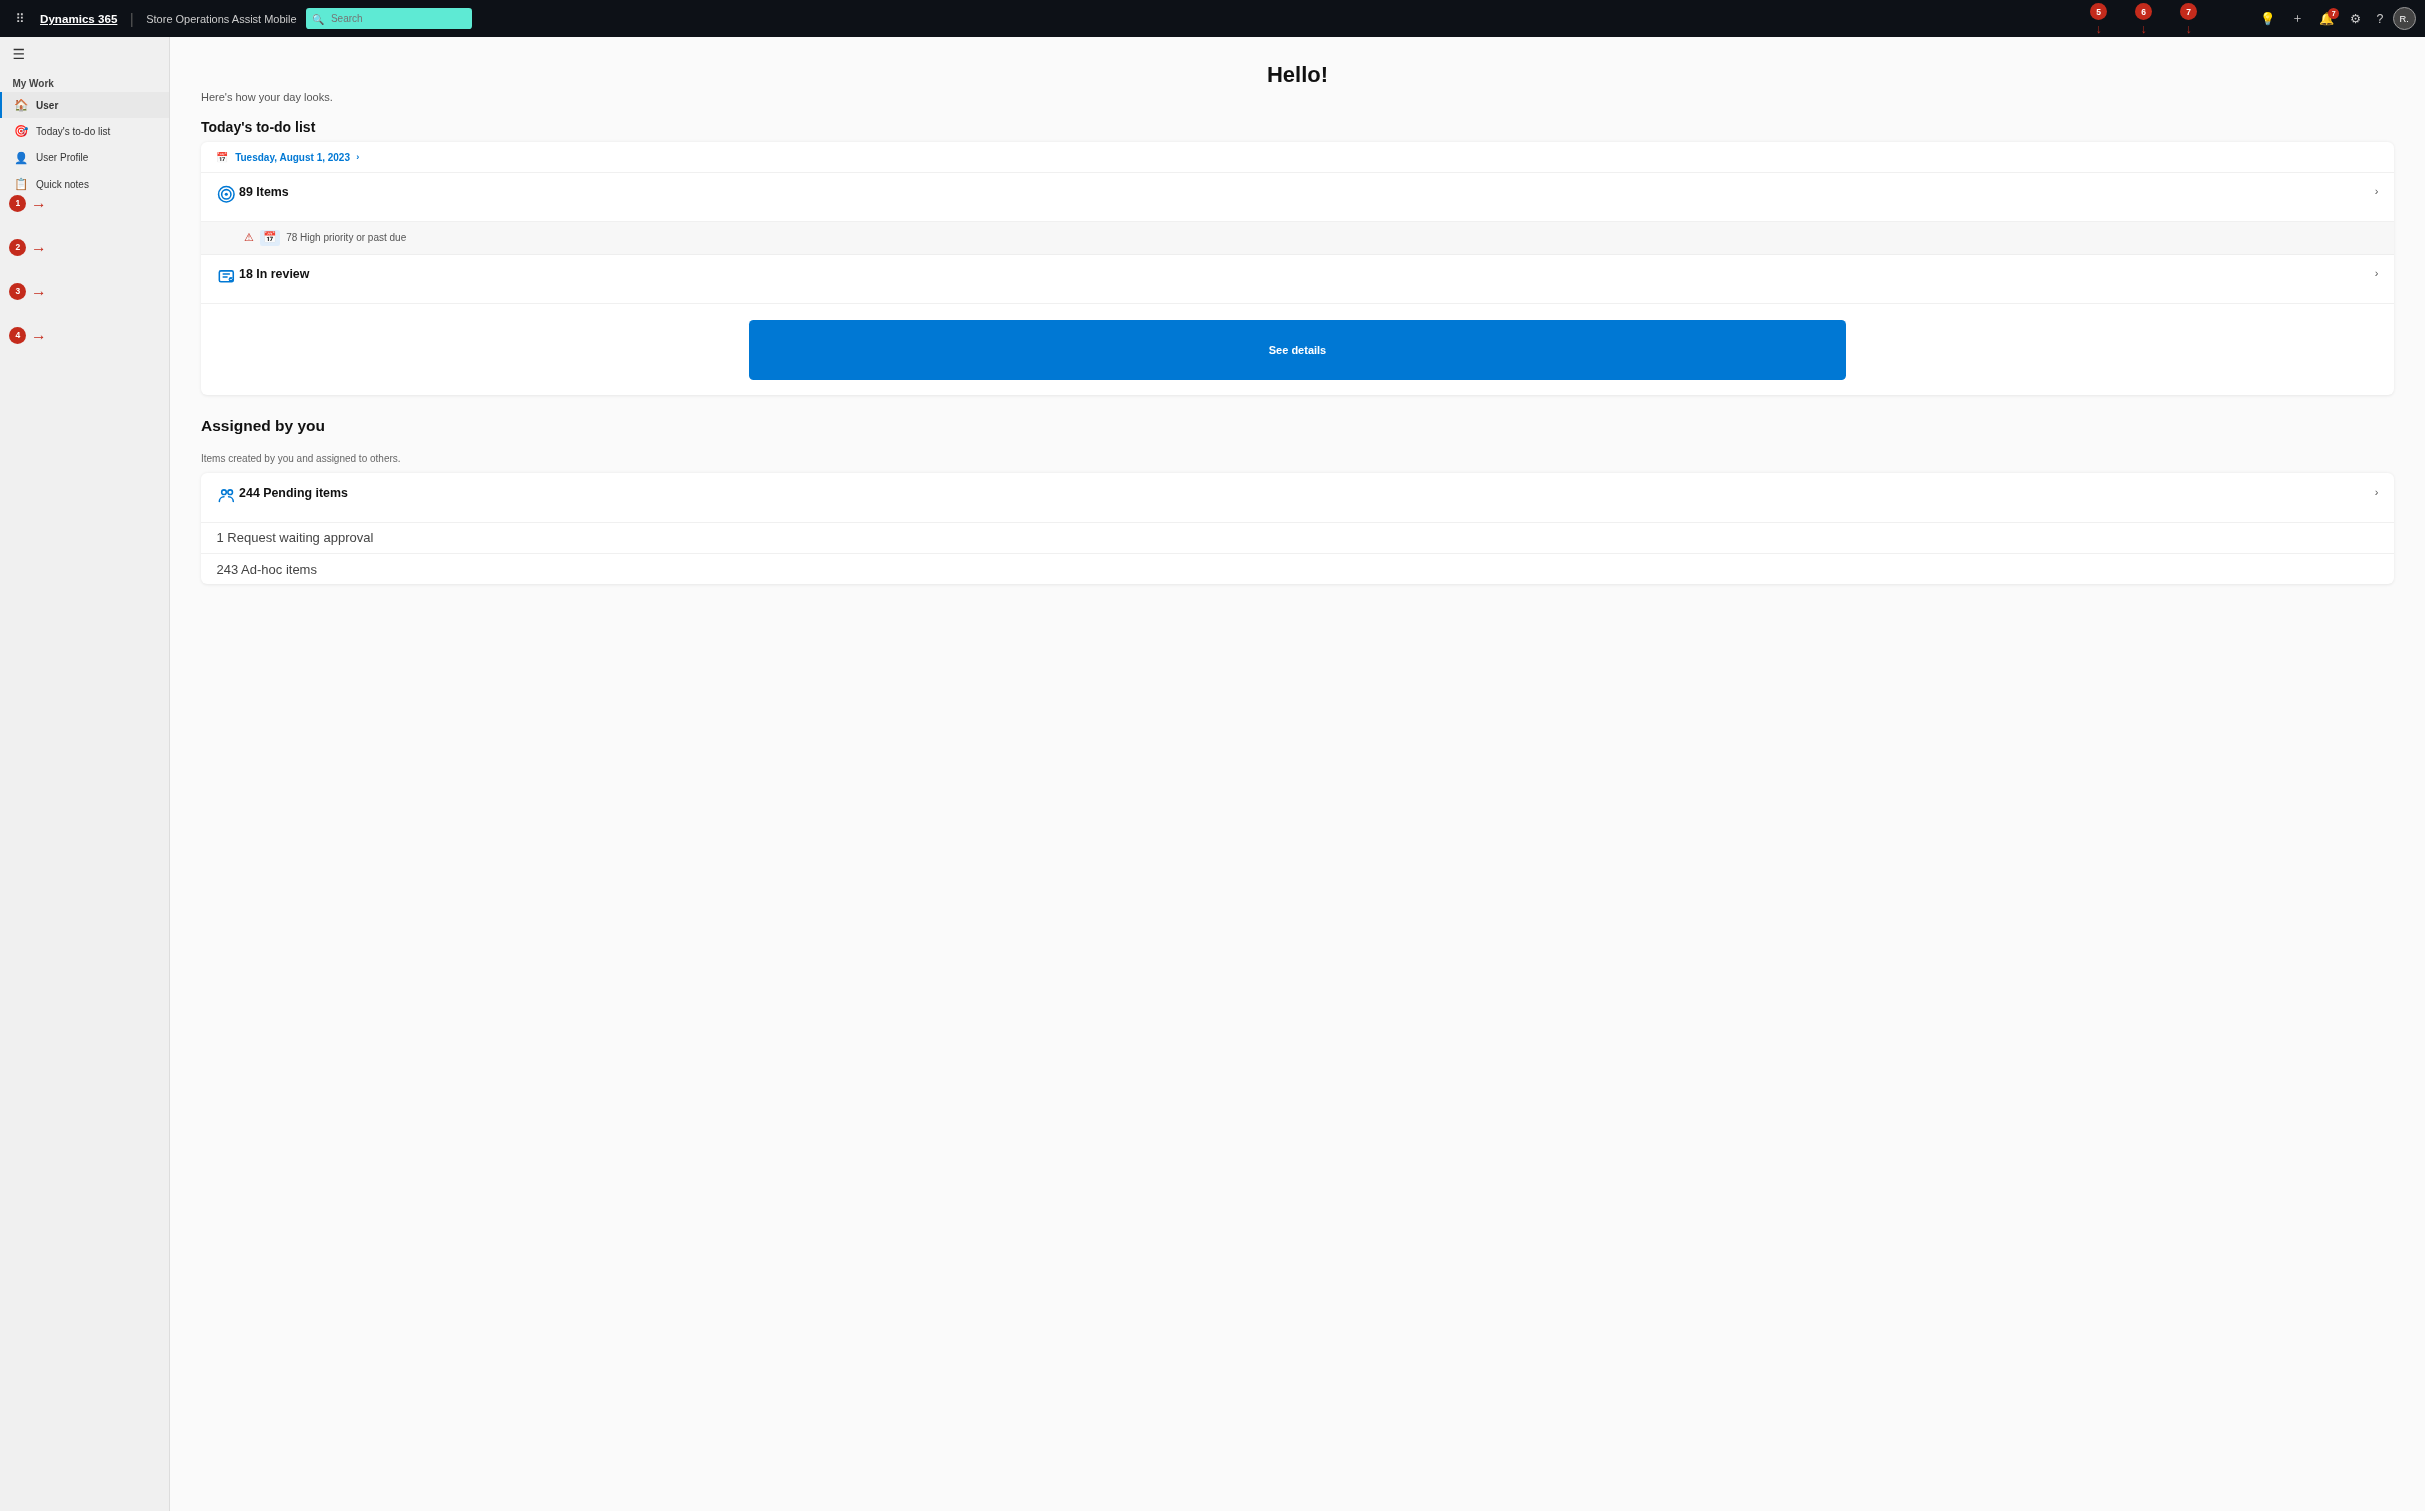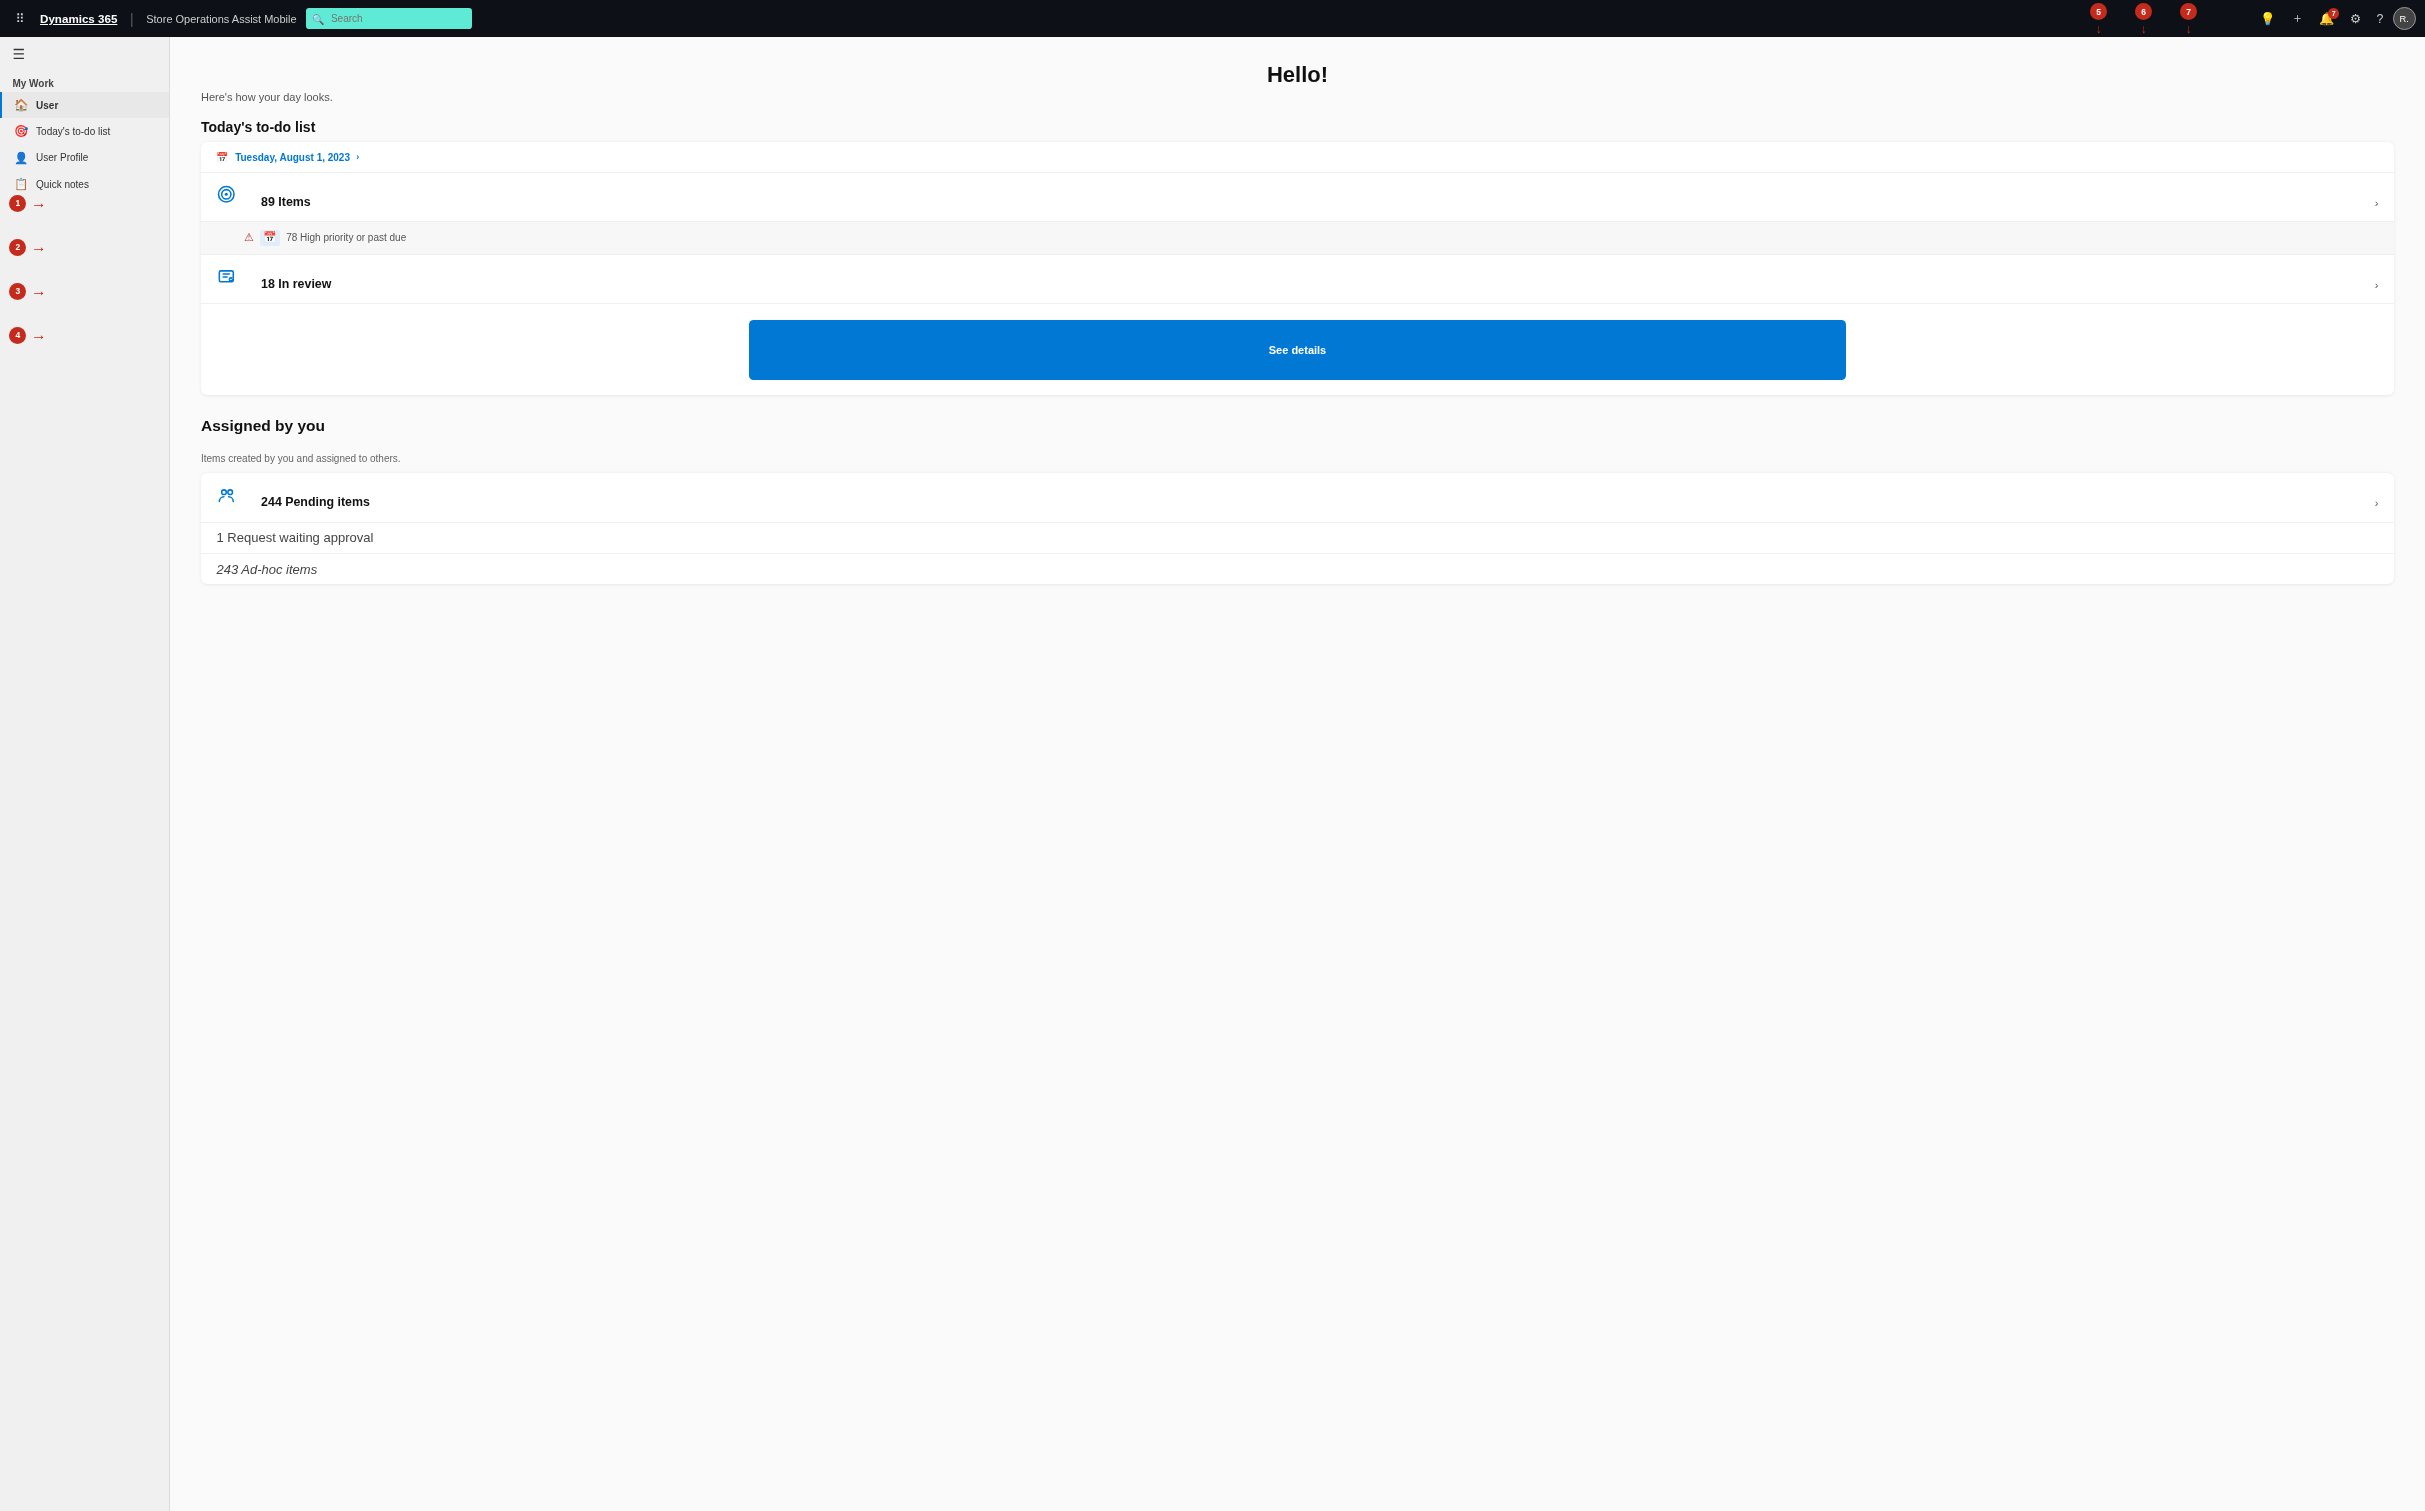--- a/index.html
+++ b/index.html
@@ -206,22 +206,22 @@
       font-weight: 600;
       padding: 9.3px 15.5px;
       border-bottom: 0.8px solid #f0f0f0;
       cursor: pointer;
     }
     .chevron-right { font-size: 9.3px; color: #0078d4; }
 
     
     .stat-row {
       display: flex;
-      align-items: flex-end;
-      gap: 26px;
+      align-items: flex-start;
+      gap: 4px;
       padding: 12.4px 15.5px;
       border-bottom: 0.8px solid #f0f0f0;
       cursor: pointer;
     }
     .stat-row:last-child { border-bottom: none; }
     .stat-icon {
       font-size: 17px;
       color: #0078d4;
     }
     .stat-label {
@@ -274,21 +274,21 @@
       color: #666;
       margin-bottom: 9.3px;
     }
 
     .pending-item-sub {
       padding: 7.7px 15.5px 7.7px 15.5px;
       font-size: 13px;
       color: #444;
       border-bottom: 0.8px solid #f0f0f0;
     }
-    .pending-item-sub:last-child { border-bottom: none; font-style: italic; }
+    .pending-item-sub:last-child { border-bottom: none; }
 
     
     .annotation-overlay {
       position: fixed;
       top: 0; left: 0;
       width: 100%; height: 100%;
       pointer-events: none;
       z-index: 9999;
     }
     .top-badge-group {

